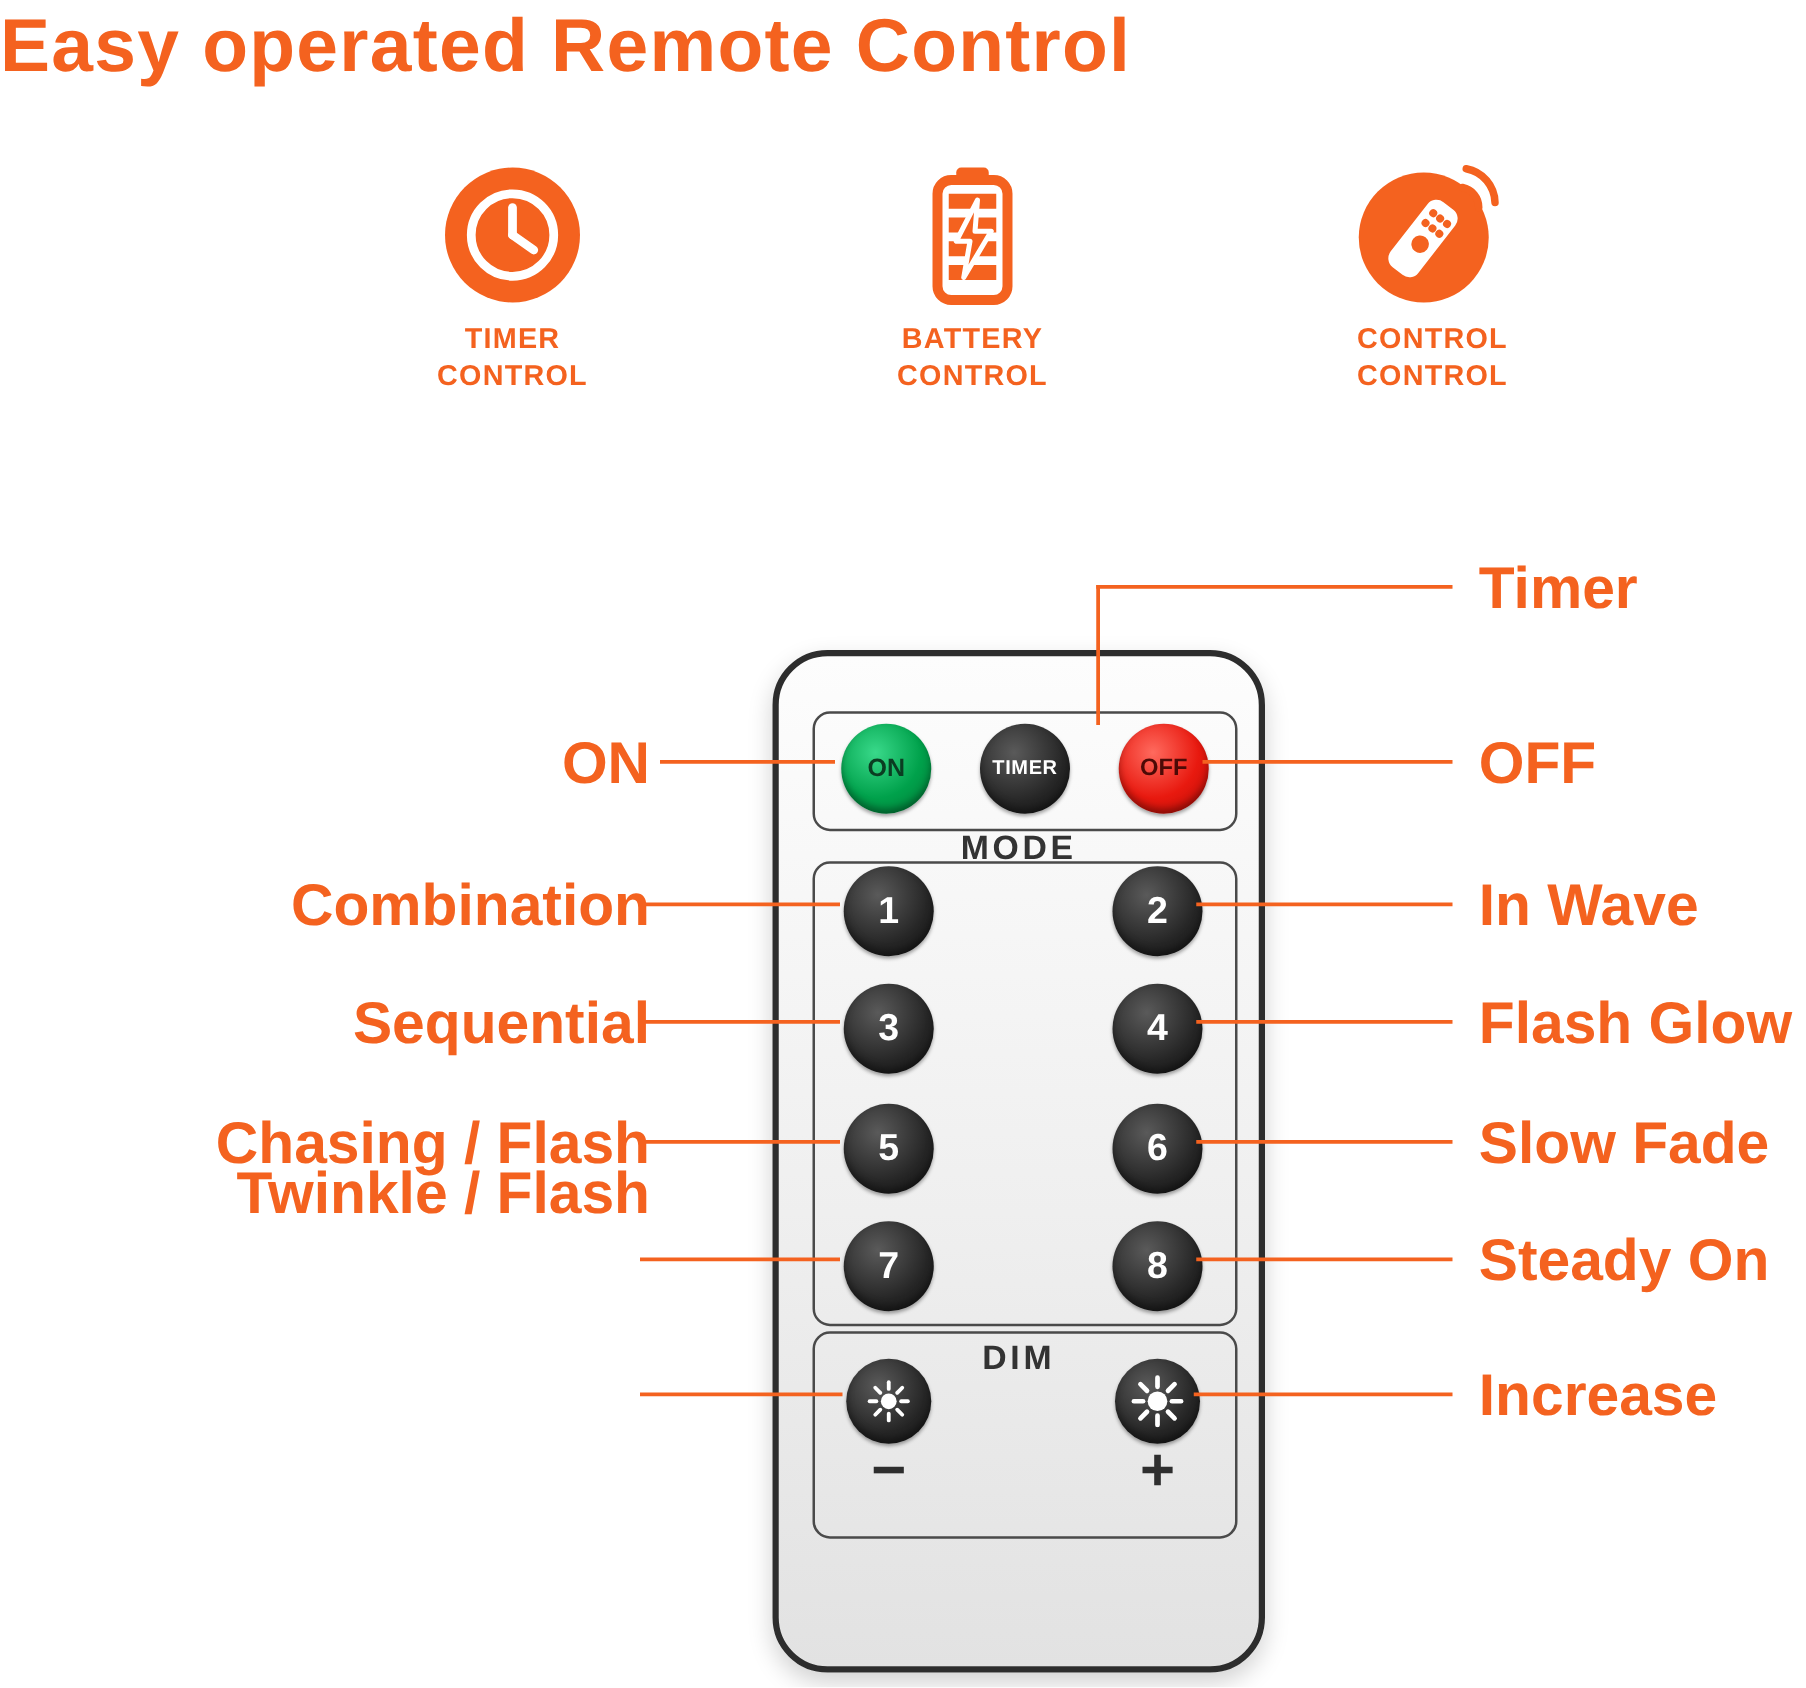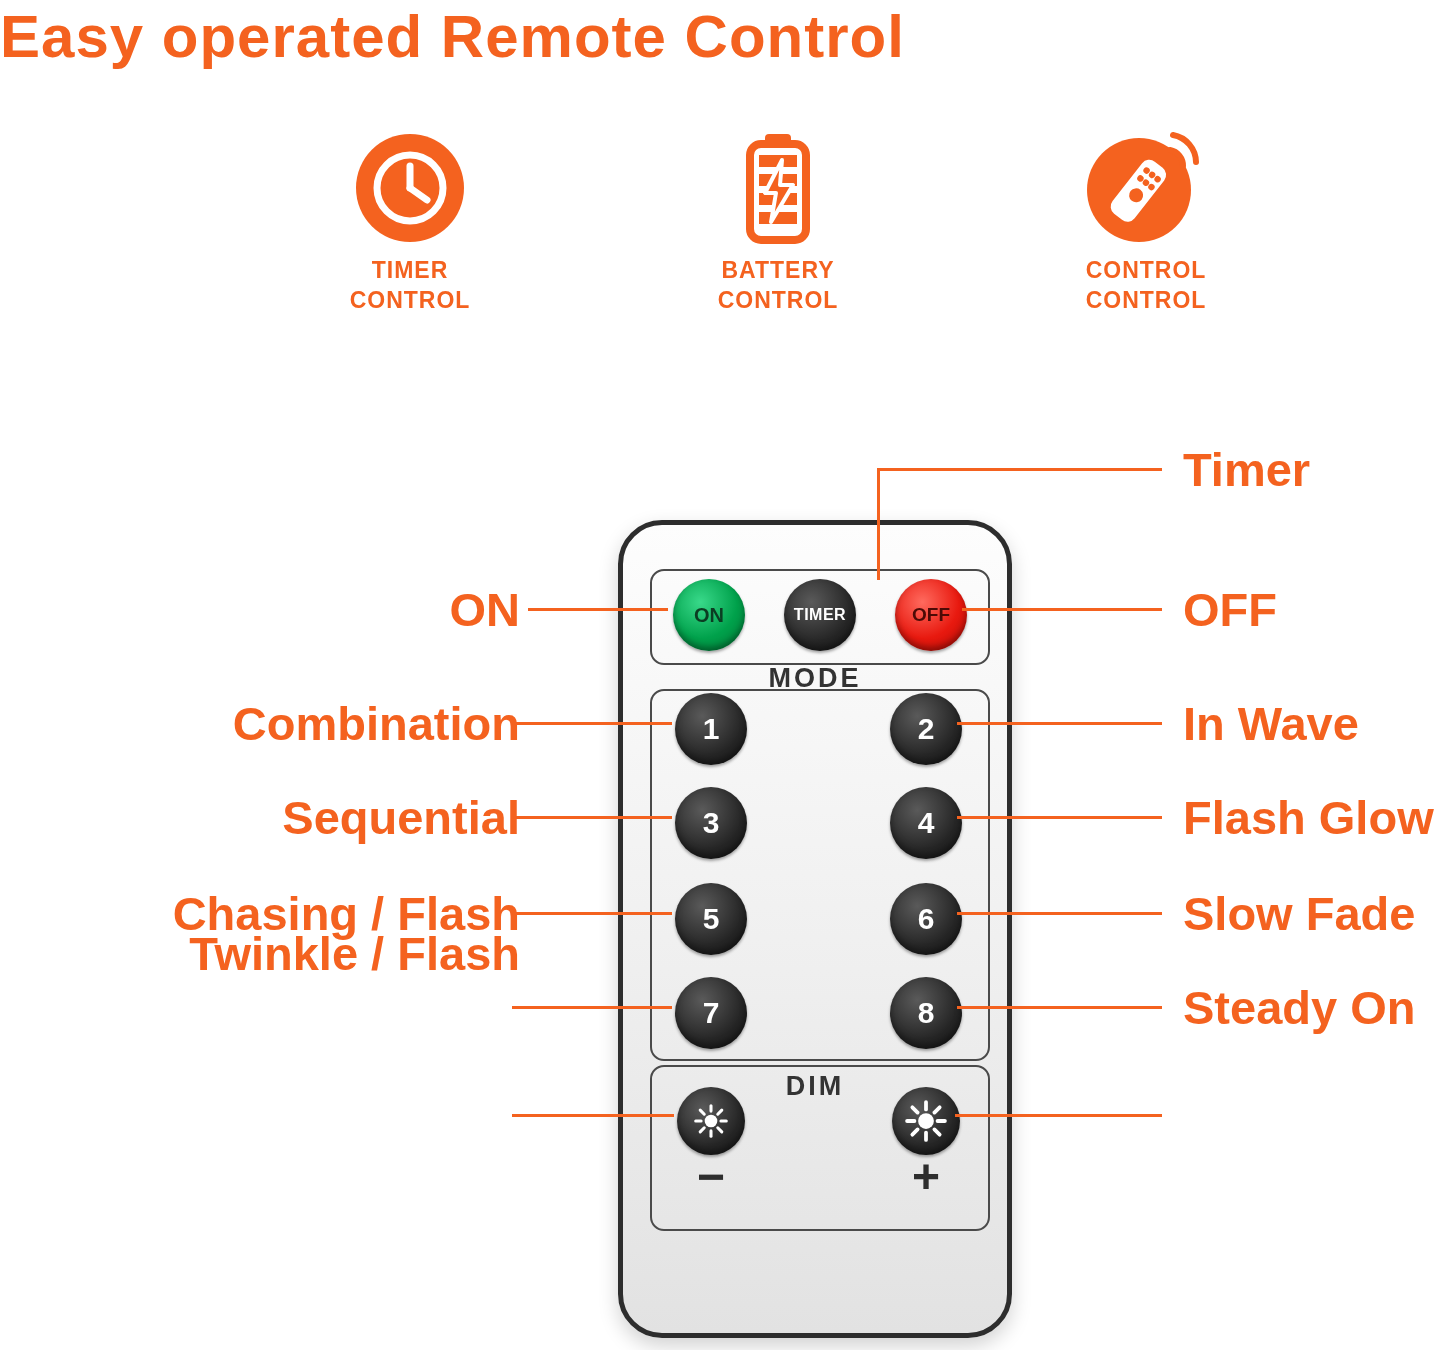--- a/index.html
+++ b/index.html
@@ -198,14 +198,15 @@
   <div class="ann left" style="top:581px">ON</div>
   <div class="ann right" style="top:581px">OFF</div>
   <div class="ann left" style="top:695px">Combination</div>
   <div class="ann right" style="top:695px">In Wave</div>
   <div class="ann left" style="top:789px">Sequential</div>
   <div class="ann right" style="top:789px">Flash Glow</div>
   <div class="ann left" style="top:885px">Chasing / Flash</div>
   <div class="ann right" style="top:885px">Slow Fade</div>
   <div class="ann left" style="top:925px">Twinkle / Flash</div>
   <div class="ann right" style="top:979px">Steady On</div>
+  <div class="ann right" style="top:1087px">Increase</div>
 
 </div>
 
 </body></html>

